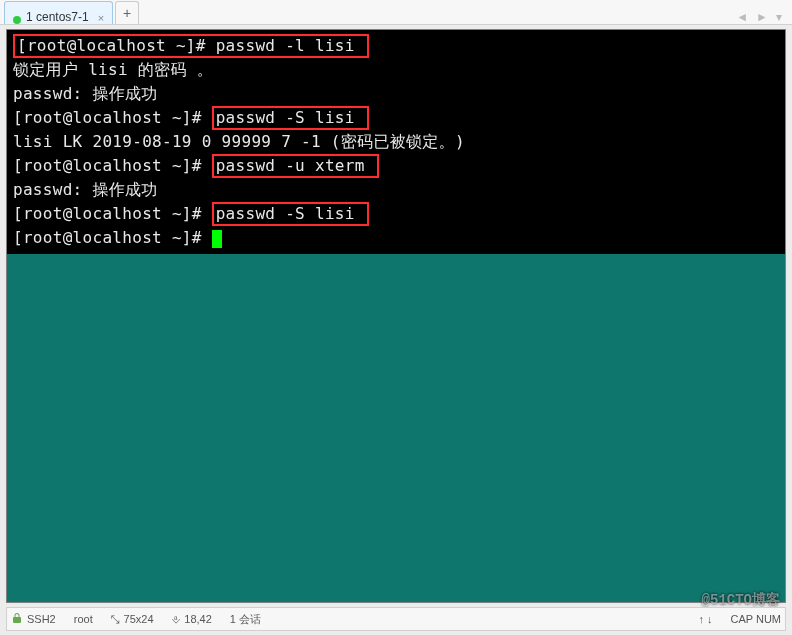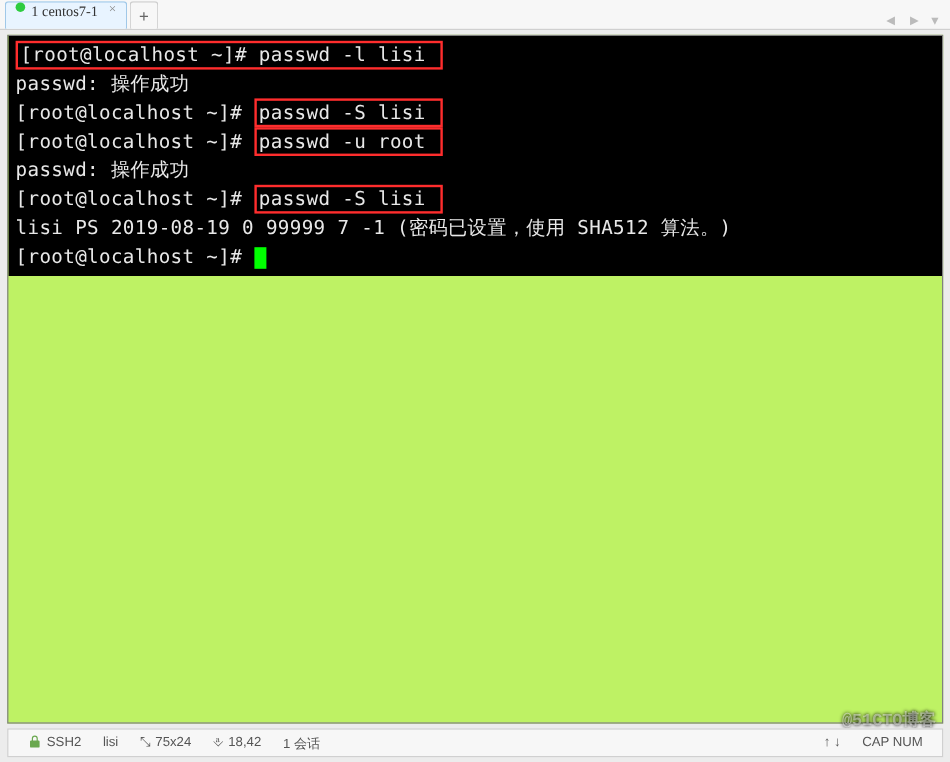--- a/index.html
+++ b/index.html
@@ -11,42 +11,42 @@
   .app {
     width:792px; height:635px; position:relative;
     background:#ececec;
   }
   
   .tabbar {
     height:24px; background:#f7f7f7; border-bottom:1px solid #d0d0d0;
     display:flex; align-items:flex-end; padding-left:4px;
   }
   .tab {
-    height:22px; display:flex; align-items:flex-start; gap:5px;
+    height:22px; display:flex; align-items:flex-end; gap:5px;
     padding:0 8px; border:1px solid #a0c8e8; border-bottom:none;
     background:#e8f4ff; border-radius:3px 3px 0 0;
-    font-family:Liberation Serif, serif; font-size:12px; color:#333;
+    font-family:Liberation Sans, sans-serif; font-size:12px; color:#333;
   }
   .tab-dot { width:8px; height:8px; border-radius:50%; background:#2ecc40; }
   .tab-close { font-size:11px; color:#888; margin-left:4px; }
   .tab-add {
     width:22px; height:22px; display:flex; align-items:center; justify-content:center;
     border:1px solid #ccc; border-bottom:none; border-radius:3px 3px 0 0;
     background:#f7f7f7; margin-left:2px; color:#666; font-size:14px;
     font-family:Arial,sans-serif;
   }
   .tab-nav {
     margin-left:auto; display:flex; align-items:center; gap:8px;
     padding-right:10px; font-family:Arial,sans-serif; color:#bbb; font-size:12px;
   }
   
   .term-wrap {
     margin:4px 6px 0 6px;
     border:1px solid #808080;
-    background:#bef264; height:574px; overflow:hidden;
+    background:#0f766e; height:574px; overflow:hidden;
     box-sizing:border-box;
   }
   .term {
     background:#000; color:#e8e8e8;
     font-family:"DejaVu Sans Mono","Consolas","Courier New",monospace;
     font-size:16px; line-height:24px;
     padding:4px 6px; letter-spacing:0.3px;
   }
   .term-line { white-space:pre; }
   .hl {
@@ -56,21 +56,21 @@
   .cursor {
     display:inline-block; width:10px; height:18px;
     background:#00ff00; vertical-align:middle;
   }
   
   .status {
     position:absolute; left:6px; right:6px; bottom:4px; height:22px;
     background:#f7f7f7; border:1px solid #d0d0d0;
     display:flex; align-items:center; gap:18px;
     font-family:Arial,sans-serif; font-size:11px; color:#555;
-    padding:0 16px;
+    padding:0 4px;
   }
   .status .seg { display:flex; align-items:center; gap:4px; }
   .status .spacer { flex:1; }
   .lock-icon svg { width:12px; height:12px; }
   .watermark {
     position:absolute; right:12px; bottom:26px;
     color:rgba(255,255,255,0.45); font-family:Liberation Mono, monospace;
     font-size:14px; font-weight:bold; text-shadow:0 0 3px #000;
   }
 </style>
@@ -91,42 +91,43 @@
     <div class="tab-nav">
       <span>◄</span>
       <span>►</span>
       <span>▾</span>
     </div>
   </div>
 
   <div class="term-wrap">
     <div class="term" id="term">
         <div class="term-line"><span class="hl">[root@localhost ~]# passwd -l lisi </span></div>
+        <div class="term-line">锁定用户 lisi 的密码 。</div>
         <div class="term-line">passwd: 操作成功</div>
         <div class="term-line"><span>[root@localhost ~]# </span><span class="hl">passwd -S lisi </span></div>
-        <div class="term-line"><span>[root@localhost ~]# </span><span class="hl">passwd -u root </span></div>
+        <div class="term-line">lisi LK 2019-08-19 0 99999 7 -1 (密码已被锁定。)</div>
+        <div class="term-line"><span>[root@localhost ~]# </span><span class="hl">passwd -u xterm </span></div>
         <div class="term-line">passwd: 操作成功</div>
         <div class="term-line"><span>[root@localhost ~]# </span><span class="hl">passwd -S lisi </span></div>
-        <div class="term-line">lisi PS 2019-08-19 0 99999 7 -1 (密码已设置，使用 SHA512 算法。)</div>
         <div class="term-line"><span>[root@localhost ~]# </span><span class="cursor"></span></div>
       </div>
   </div>
 
   <div class="watermark">@51CTO博客</div>
 
   <div class="status">
     <div class="seg">
       <span class="lock-icon">
         <svg viewBox="0 0 24 24">
             <path fill="#6aa84f" d="M12 2a5 5 0 0 0-5 5v3H6a2 2 0 0 0-2 2v8a2 2 0 0 0 2 2h12a2 2 0 0 0 2-2v-8a2 2 0 0 0-2-2h-1V7a5 5 0 0 0-5-5zm-3 5a3 3 0 1 1 6 0v3H9V7z"></path>
           </svg>
       </span>
       <span>SSH2</span>
     </div>
-    <div class="seg">lisi</div>
+    <div class="seg">root</div>
     <div class="seg">
       <span>⤡</span>
       <span>75x24</span>
     </div>
     <div class="seg">
       <span>⎀</span>
       <span>18,42</span>
     </div>
     <div class="seg">1 会话</div>
     <span class="spacer"></span>

